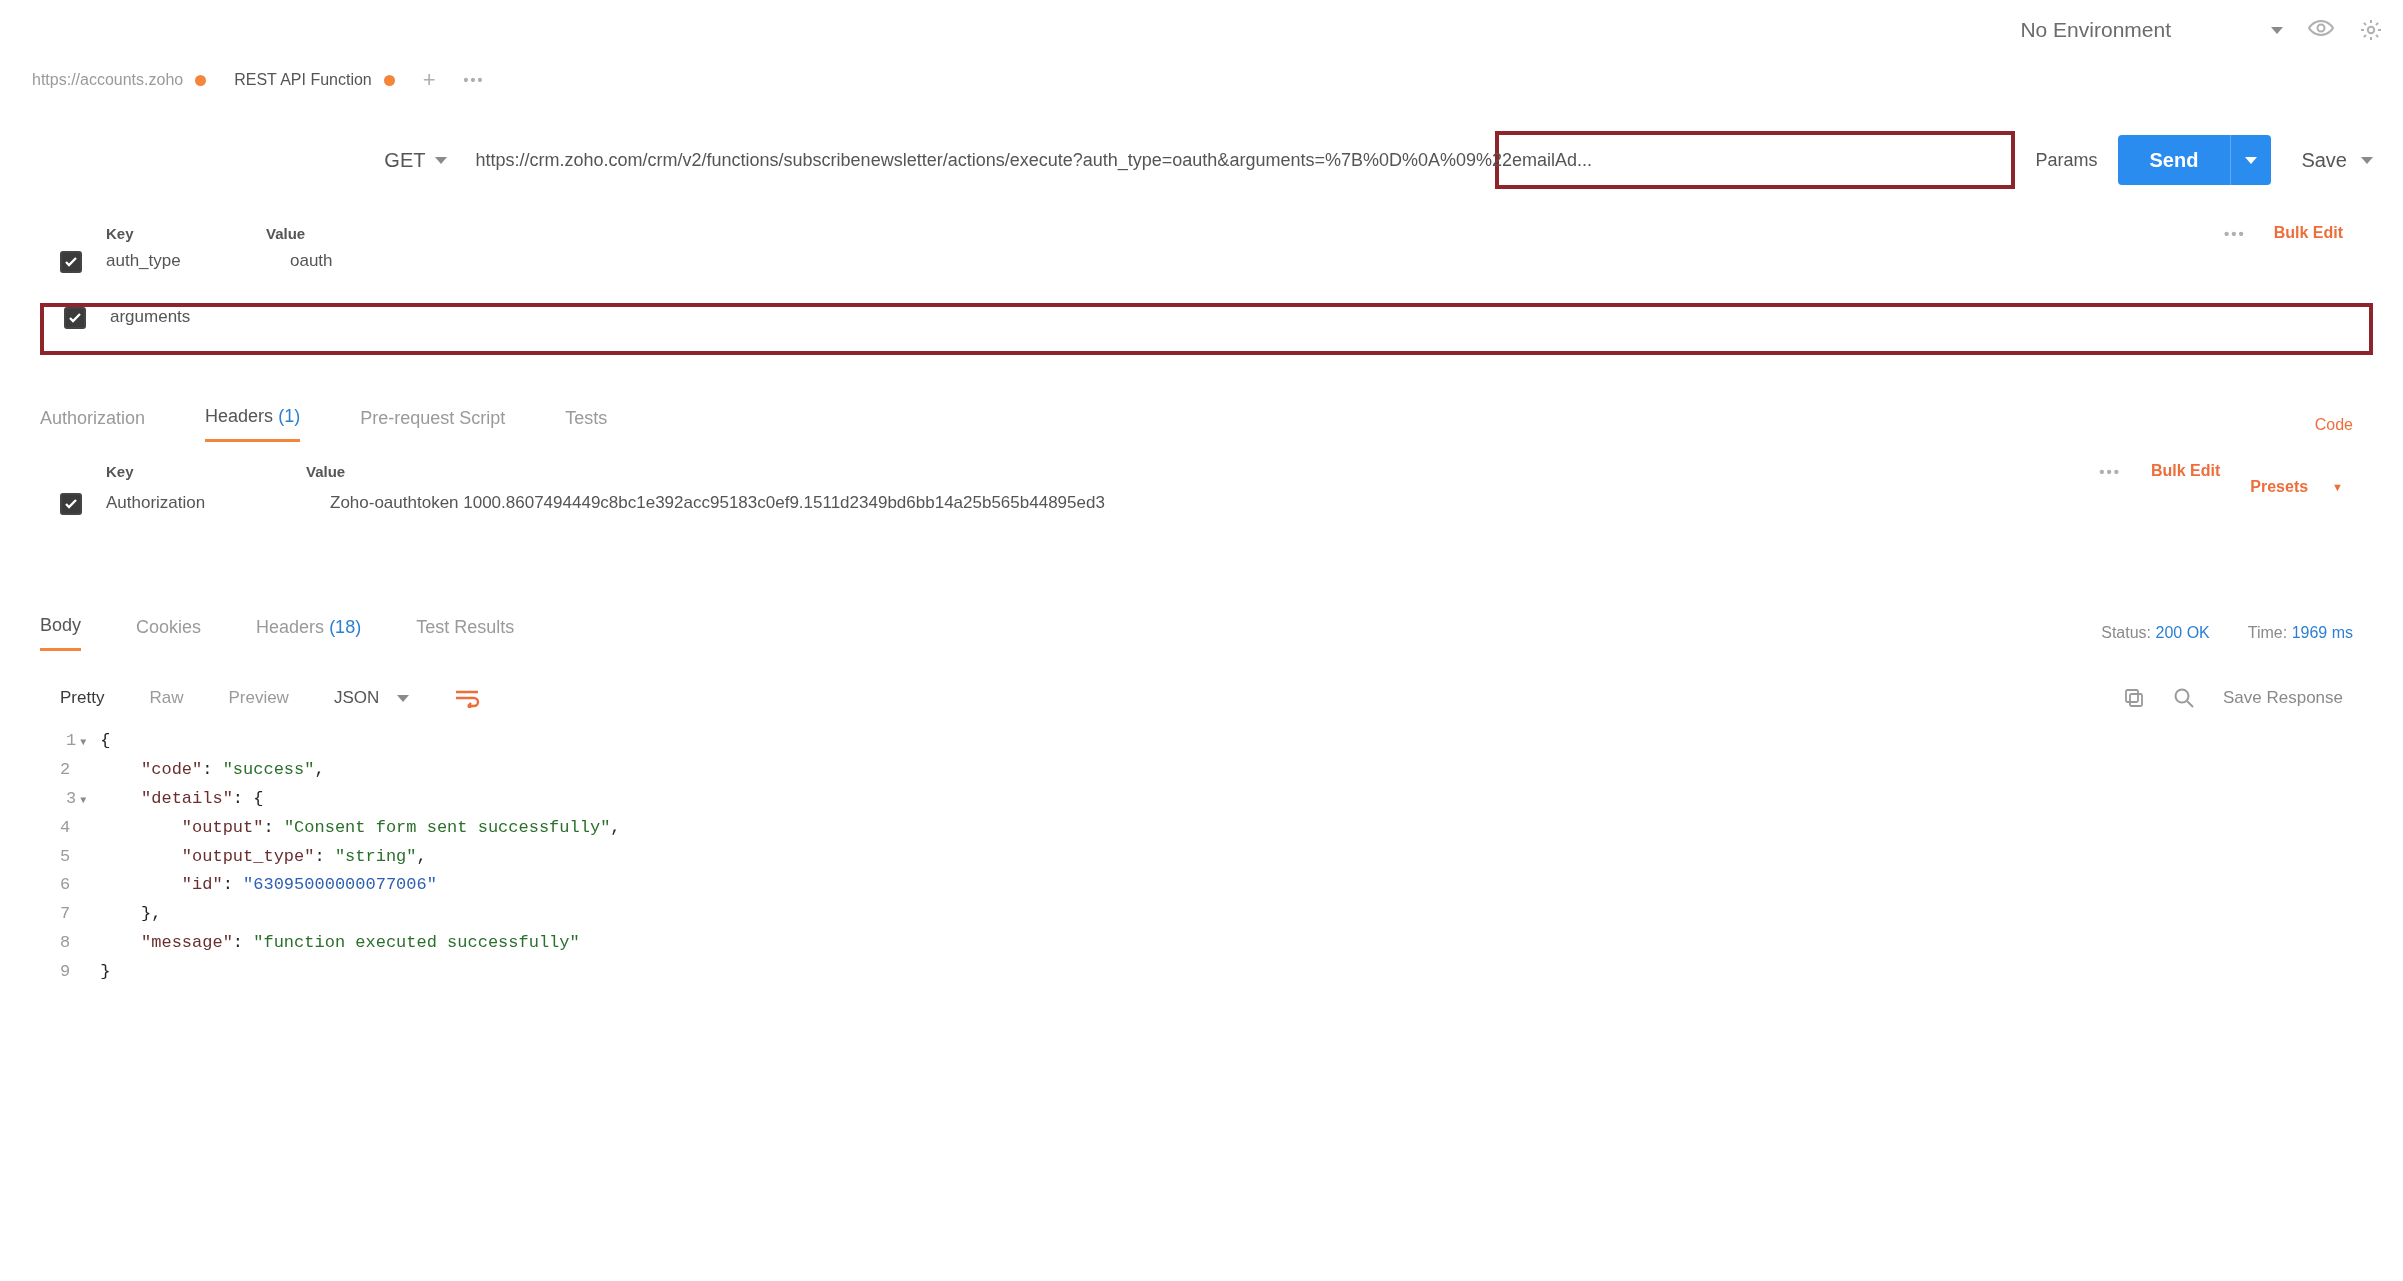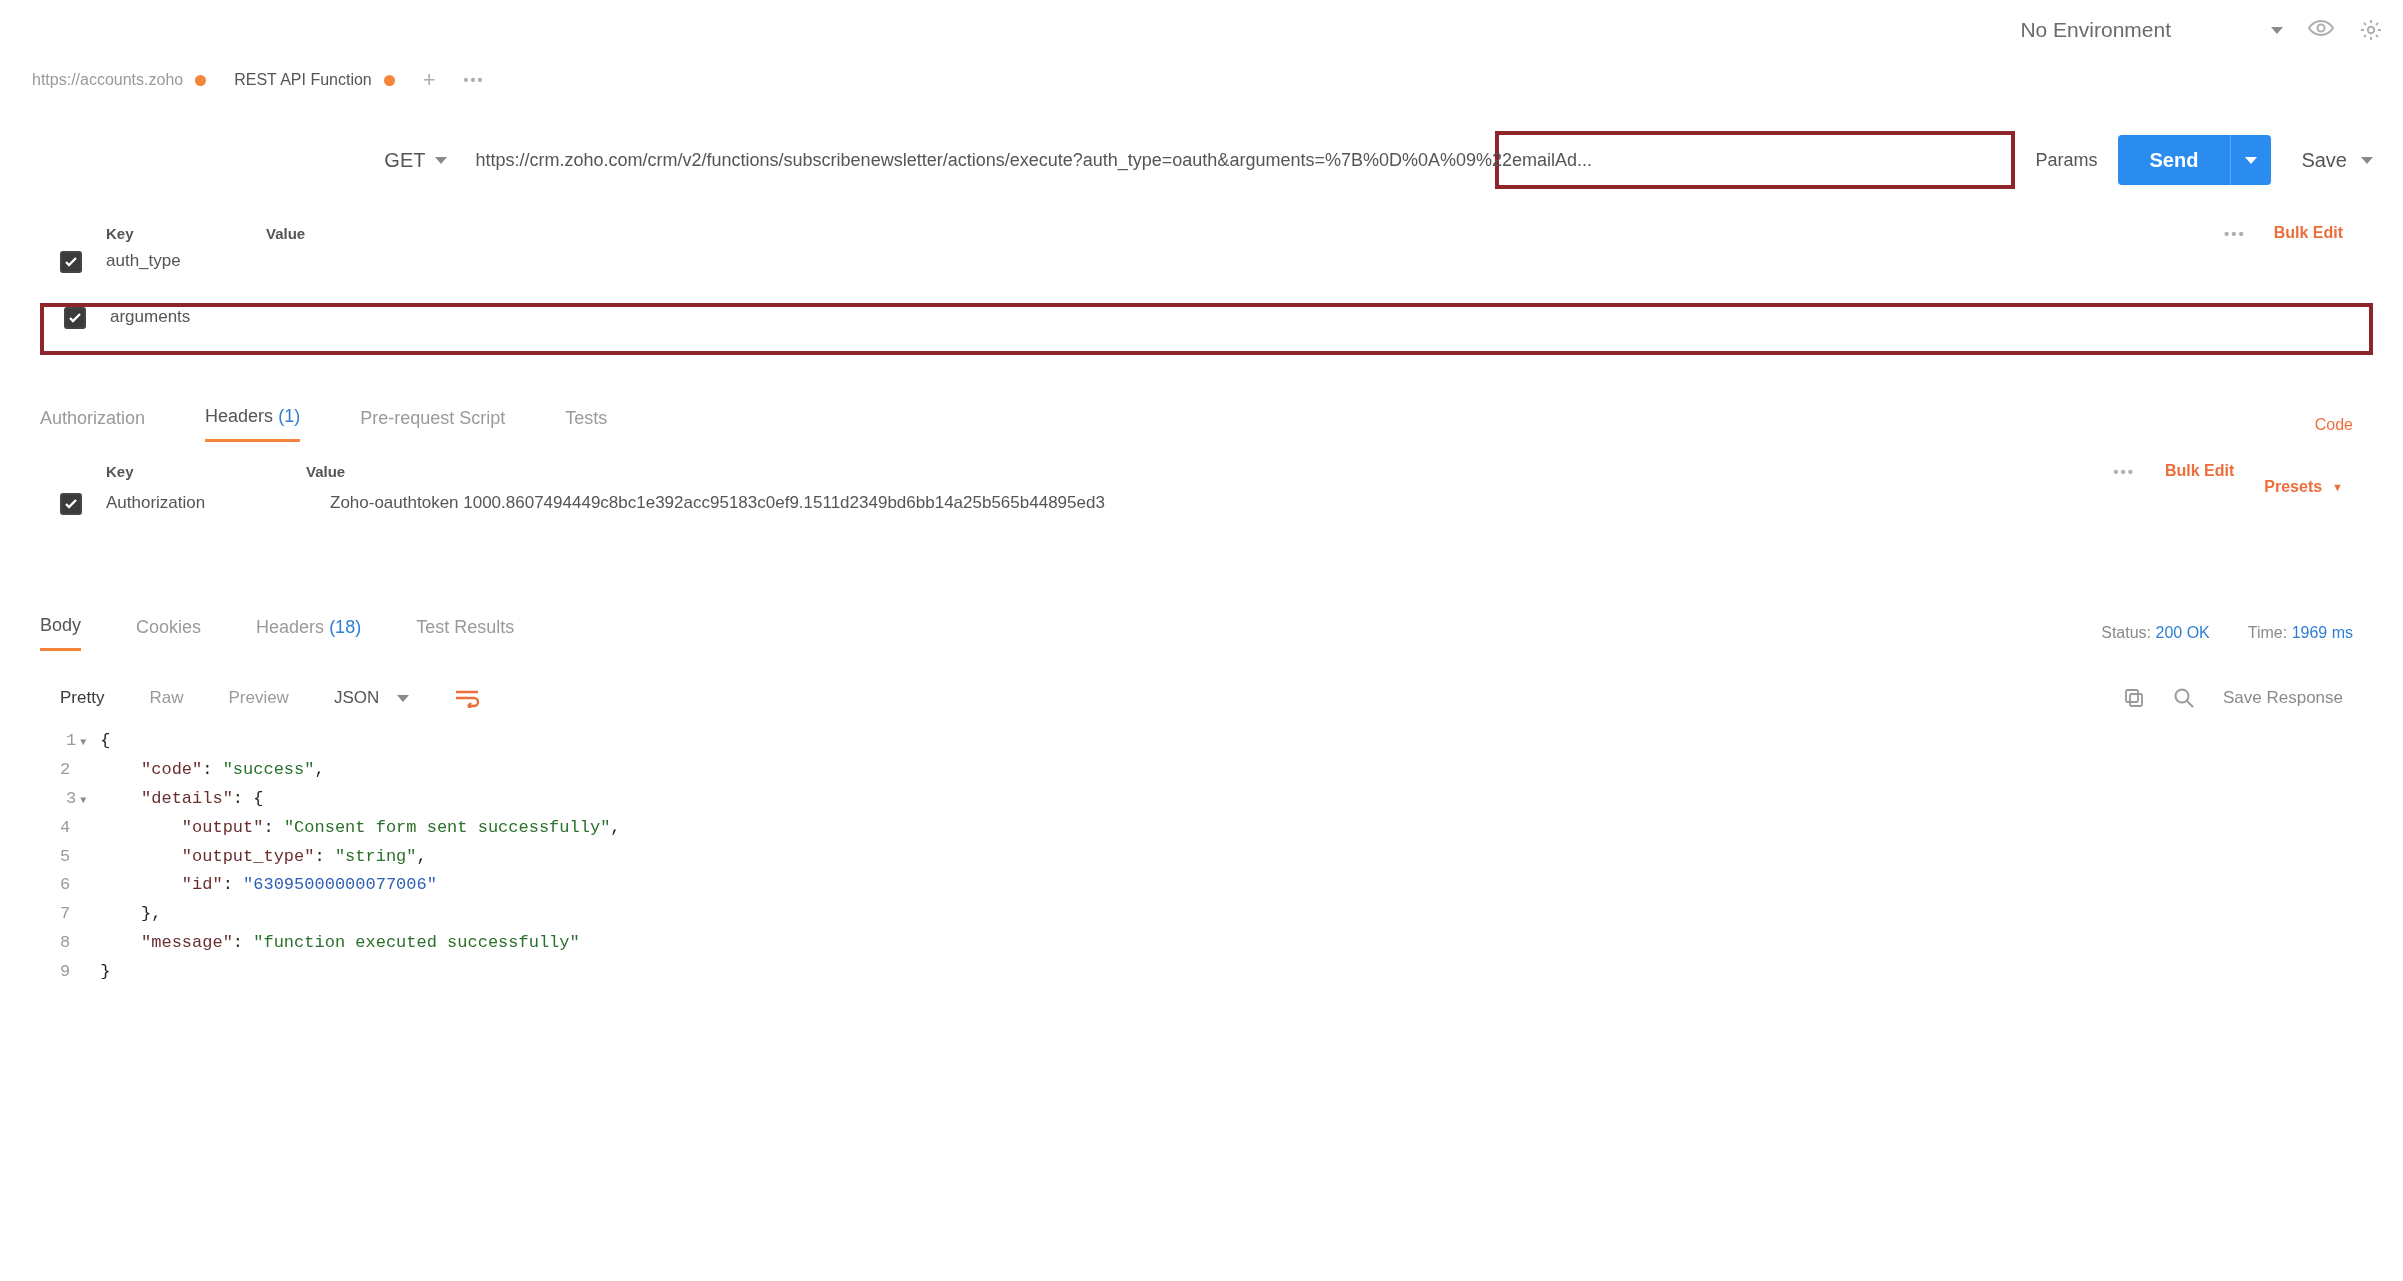--- a/index.html
+++ b/index.html
@@ -140,21 +140,21 @@
   .req-tabs-right { margin-left:auto; padding-right:30px; }
 
   
   .hdr-header {
     display:flex; align-items:center;
     padding: 12px 40px 0 86px; height:40px;
     font-size:15px; font-weight:600; color:#555;
   }
   .hdr-header .key-col { width: 200px; }
   .hdr-header-right { margin-left:auto; display:flex; align-items:center; gap:30px; }
-  .presets { color:#ee6e3b; font-size:16px; display:flex; align-items:center; gap:10px;margin-top:32px; }
+  .presets { color:#ee6e3b; font-size:16px; display:flex; align-items:center; gap:24px;margin-top:32px; }
 
   
   .resp-tabs {
     display:flex; align-items:center; gap:55px;
     margin-top: 66px; padding-left: 20px;
     font-size:18px; color:#9a9a9a;
     height: 44px;
   }
   .resp-tab { padding-bottom:12px; }
   .resp-tab.active { color:#555; border-bottom: 3px solid #f5853b; }
@@ -269,20 +269,21 @@
     </div>
   </div>
 
   <div class="kv-row">
     <span class="check">
       <svg width="14" height="12" viewBox="0 0 14 12">
           <path d="M2 6l3 3 7-7" stroke-width="2.3" fill="none"></path>
         </svg>
     </span>
     <span class="key-col">auth_type</span>
+    <span class="val-col">oauth</span>
   </div>
   <div class="kv-row highlighted">
     <span class="check">
       <svg width="14" height="12" viewBox="0 0 14 12">
           <path d="M2 6l3 3 7-7" stroke-width="2.3" fill="none"></path>
         </svg>
     </span>
     <span class="key-col">arguments</span>
   </div>
 

